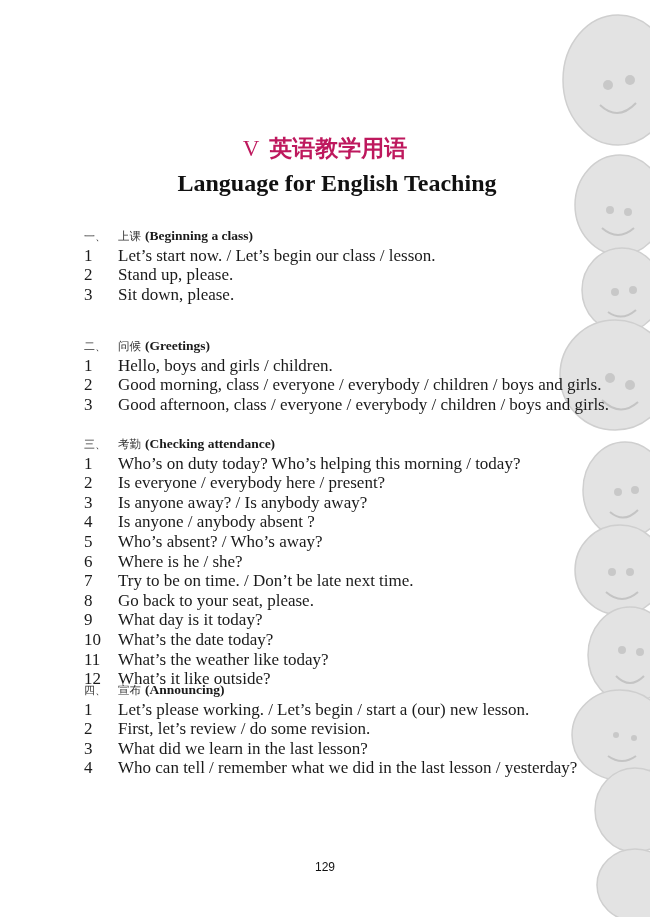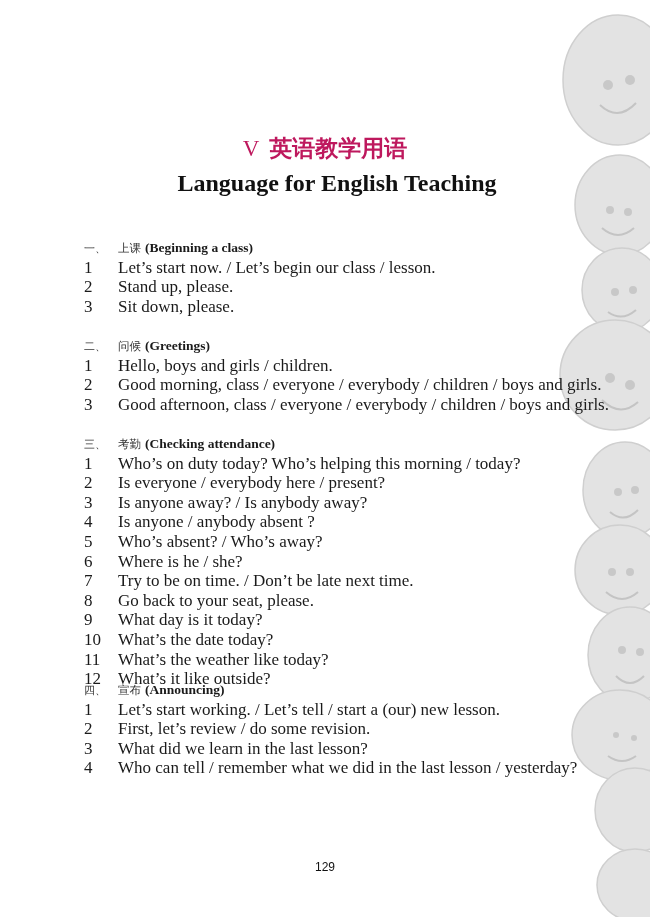--- a/index.html
+++ b/index.html
@@ -71,21 +71,21 @@
     <path d="M80 512 Q94 524 108 510"></path>
     <path d="M76 592 Q92 606 108 592"></path>
     <path d="M86 676 Q100 690 114 676"></path>
     <path d="M78 756 Q92 766 106 756"></path>
   </g>
 </svg>
 
 <div class="title-cn"><span class="roman">V</span><span>英语教学用语</span></div>
 <div class="title-en">Language for English Teaching</div>
 
-<div class="section" style="top:238px;">
+<div class="section" style="top:226px;">
   <div class="sec-head">
     <span class="num">一、</span><span class="cn">上课</span><span class="en">(Beginning a class)</span>
   </div>
   <div class="row"><span class="n">1</span><span>Let’s start now. / Let’s begin our class / lesson.</span></div>
   <div class="row"><span class="n">2</span><span>Stand up, please.</span></div>
   <div class="row"><span class="n">3</span><span>Sit down, please.</span></div>
 </div>
 
 <div class="section" style="top:336px;">
   <div class="sec-head">
@@ -111,19 +111,19 @@
   <div class="row"><span class="n">9</span><span>What day is it today?</span></div>
   <div class="row"><span class="n">10</span><span>What’s the date today?</span></div>
   <div class="row"><span class="n">11</span><span>What’s the weather like today?</span></div>
   <div class="row"><span class="n">12</span><span>What’s it like outside?</span></div>
 </div>
 
 <div class="section" style="top:680px;">
   <div class="sec-head">
     <span class="num">四、</span><span class="cn">宣布</span><span class="en">(Announcing)</span>
   </div>
-  <div class="row"><span class="n">1</span><span>Let’s start working. / Let’s tell / start a (our) new lesson.</span></div>
+  <div class="row"><span class="n">1</span><span>Let’s please working. / Let’s begin / start a (our) new lesson.</span></div>
   <div class="row"><span class="n">2</span><span>First, let’s review / do some revision.</span></div>
   <div class="row"><span class="n">3</span><span>What did we learn in the last lesson?</span></div>
   <div class="row"><span class="n">4</span><span>Who can tell / remember what we did in the last lesson / yesterday?</span></div>
 </div>
 
 <div class="page-num">129</div>
 
 </body></html>

